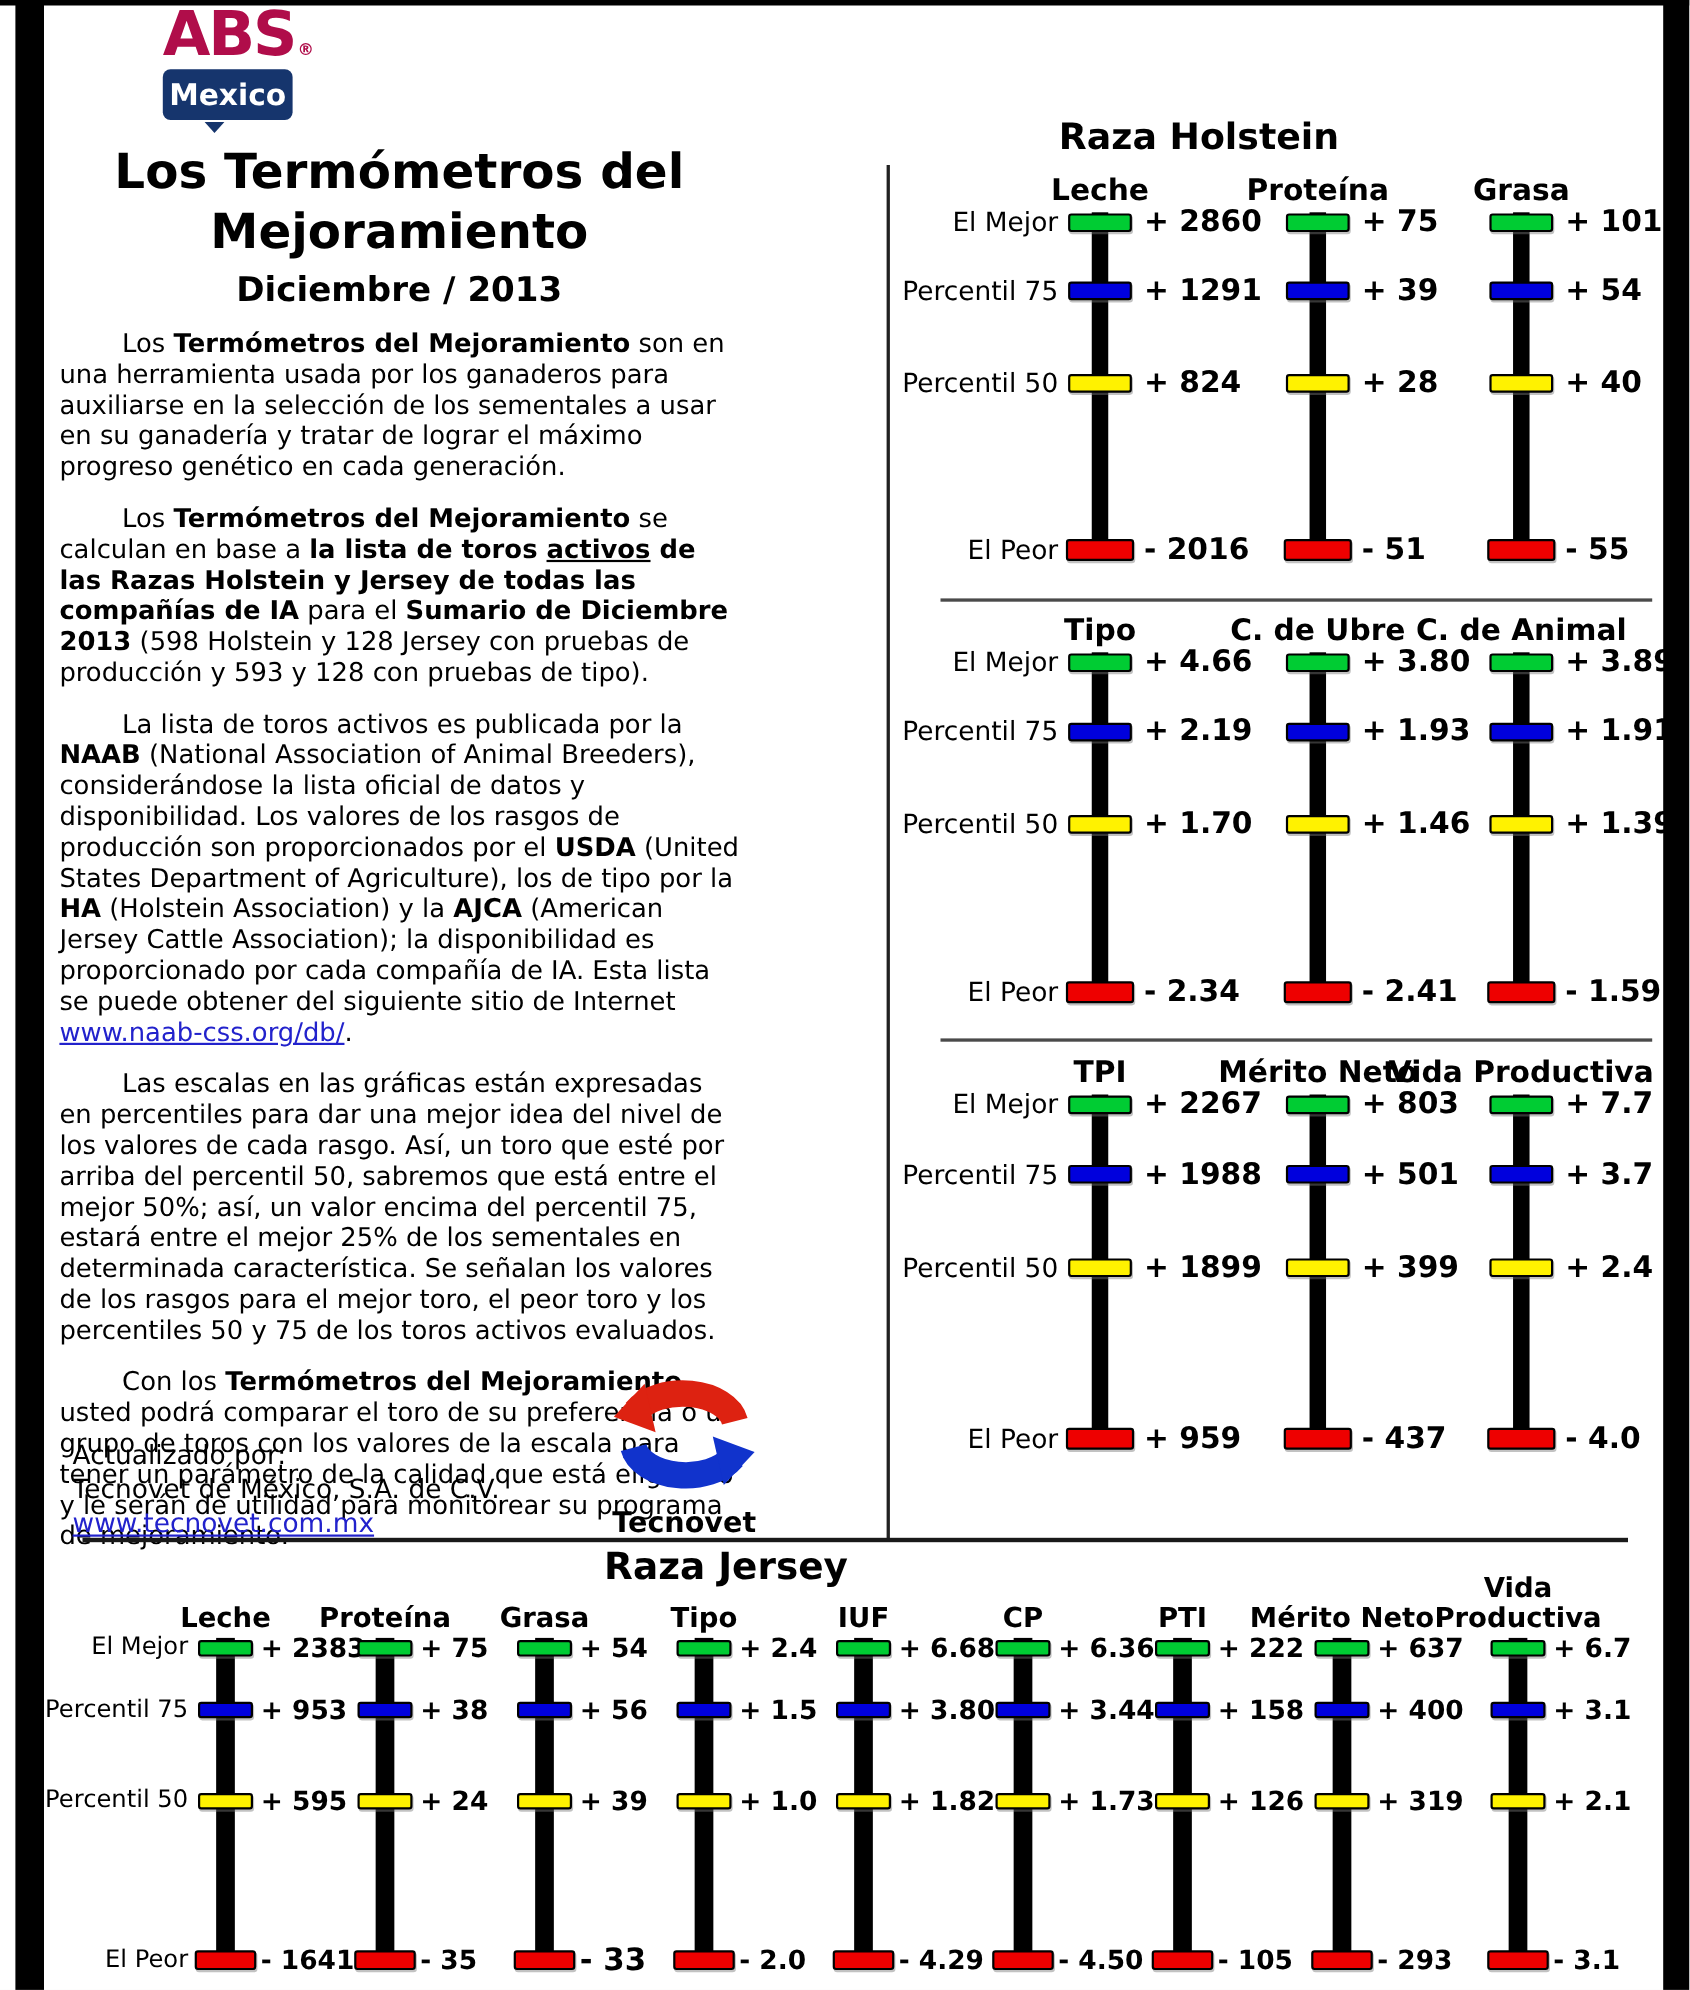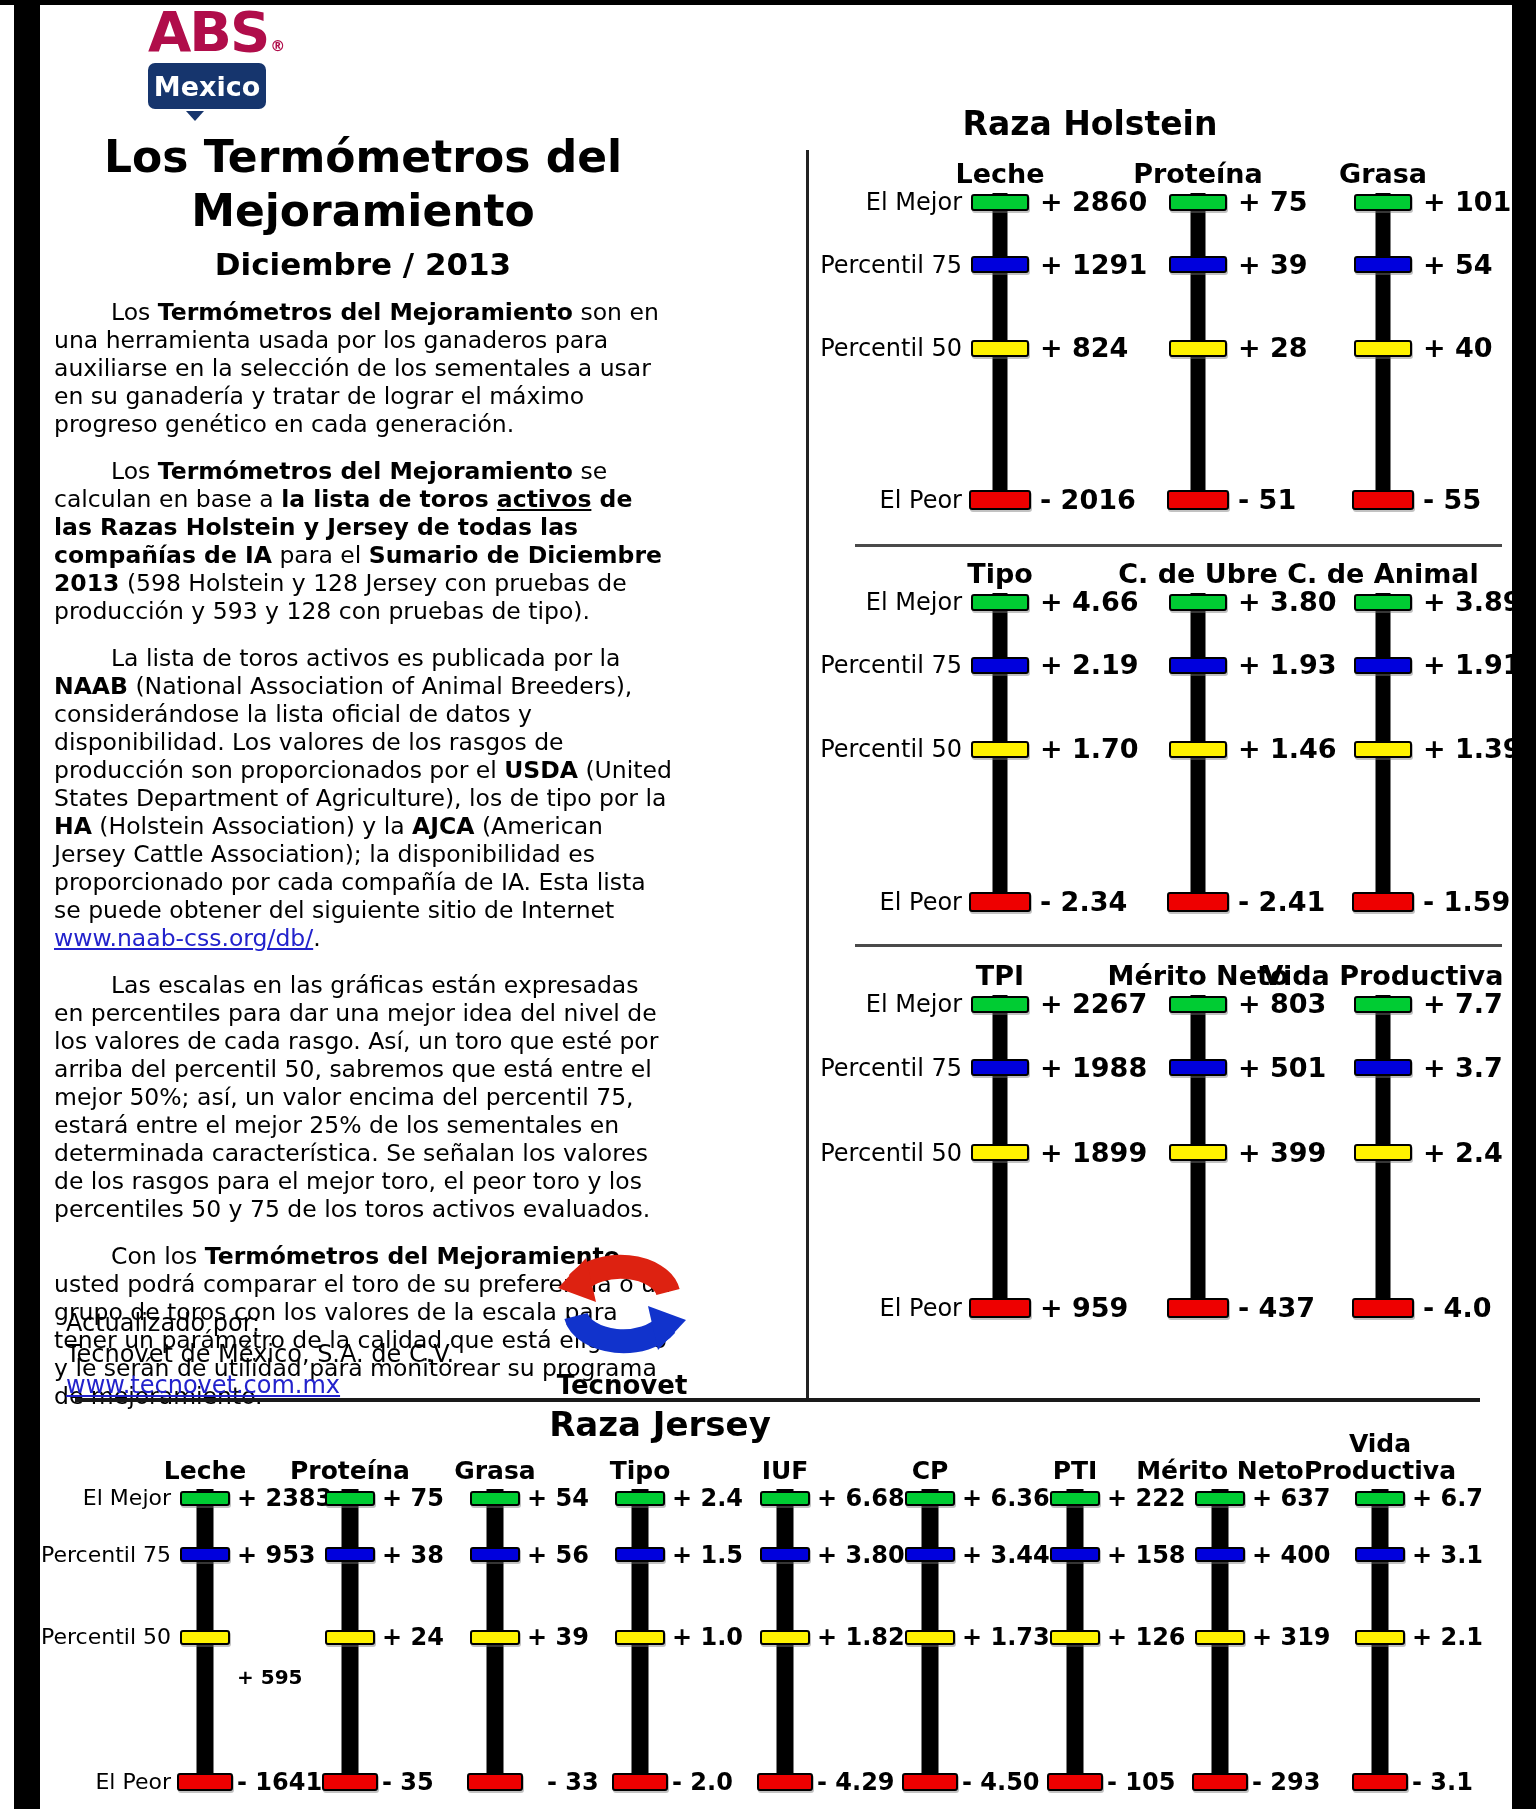--- a/index.html
+++ b/index.html
@@ -236,21 +236,21 @@
     <div class="thermo" style="left: 130px; top: 1498px; width: 150px; height: 284px;">
       <div class="t-head" style="font-size: 25px; bottom: calc(100% + 14px);">Leche</div>
       <div class="t-bar" style="width: 17px;"></div>
       <div class="t-marker" style="width: 50px; height: 15px; top: -7.5px; background: rgb(0, 204, 51);"></div>
       <div class="t-value" style="top: -16px; left: calc(50% + 32px); font-size: 24px;">+ 2383</div>
       <div class="t-rowlabel" style="top: -16px; right: calc(50% + 34px); font-size: 22px;">El Mejor</div>
       <div class="t-marker" style="width: 50px; height: 15px; top: 49.3px; background: rgb(0, 0, 221);"></div>
       <div class="t-value" style="top: 40.8px; left: calc(50% + 32px); font-size: 24px;">+ 953</div>
       <div class="t-rowlabel" style="top: 40.8px; right: calc(50% + 34px); font-size: 22px;">Percentil 75</div>
       <div class="t-marker" style="width: 50px; height: 15px; top: 131.66px; background: rgb(255, 242, 0);"></div>
-      <div class="t-value" style="top: 123.16px; left: calc(50% + 32px); font-size: 20px; margin-top: 40px;">+ 595</div>
+      <div class="t-value" style="top: 123.16px; left: calc(50% + 32px); font-size: 24px;">+ 595</div>
       <div class="t-rowlabel" style="top: 123.16px; right: calc(50% + 34px); font-size: 22px;">Percentil 50</div>
       <div class="t-marker" style="width: 56px; height: 18px; top: 275px; background: rgb(238, 0, 0);"></div>
       <div class="t-value" style="top: 268px; left: calc(50% + 32px); font-size: 24px;">- 1641</div>
       <div class="t-rowlabel" style="top: 268px; right: calc(50% + 34px); font-size: 22px;">El Peor</div>
     </div>
     <div class="thermo" style="left: 275px; top: 1498px; width: 150px; height: 284px;">
       <div class="t-head" style="font-size: 25px; bottom: calc(100% + 14px);">Proteína</div>
       <div class="t-bar" style="width: 17px;"></div>
       <div class="t-marker" style="width: 50px; height: 15px; top: -7.5px; background: rgb(0, 204, 51);"></div>
       <div class="t-value" style="top: -16px; left: calc(50% + 32px); font-size: 24px;">+ 75</div>
@@ -264,21 +264,21 @@
     <div class="thermo" style="left: 420px; top: 1498px; width: 150px; height: 284px;">
       <div class="t-head" style="font-size: 25px; bottom: calc(100% + 14px);">Grasa</div>
       <div class="t-bar" style="width: 17px;"></div>
       <div class="t-marker" style="width: 50px; height: 15px; top: -7.5px; background: rgb(0, 204, 51);"></div>
       <div class="t-value" style="top: -16px; left: calc(50% + 32px); font-size: 24px;">+ 54</div>
       <div class="t-marker" style="width: 50px; height: 15px; top: 49.3px; background: rgb(0, 0, 221);"></div>
       <div class="t-value" style="top: 40.8px; left: calc(50% + 32px); font-size: 24px;">+ 56</div>
       <div class="t-marker" style="width: 50px; height: 15px; top: 131.66px; background: rgb(255, 242, 0);"></div>
       <div class="t-value" style="top: 123.16px; left: calc(50% + 32px); font-size: 24px;">+ 39</div>
       <div class="t-marker" style="width: 56px; height: 18px; top: 275px; background: rgb(238, 0, 0);"></div>
-      <div class="t-value" style="top: 268px; left: calc(50% + 32px); font-size: 24px; margin-left: 20px;">- 33</div>
+      <div class="t-value" style="top: 268px; left: calc(50% + 32px); font-size: 28px;">- 33</div>
     </div>
     <div class="thermo" style="left: 565px; top: 1498px; width: 150px; height: 284px;">
       <div class="t-head" style="font-size: 25px; bottom: calc(100% + 14px);">Tipo</div>
       <div class="t-bar" style="width: 17px;"></div>
       <div class="t-marker" style="width: 50px; height: 15px; top: -7.5px; background: rgb(0, 204, 51);"></div>
       <div class="t-value" style="top: -16px; left: calc(50% + 32px); font-size: 24px;">+ 2.4</div>
       <div class="t-marker" style="width: 50px; height: 15px; top: 49.3px; background: rgb(0, 0, 221);"></div>
       <div class="t-value" style="top: 40.8px; left: calc(50% + 32px); font-size: 24px;">+ 1.5</div>
       <div class="t-marker" style="width: 50px; height: 15px; top: 131.66px; background: rgb(255, 242, 0);"></div>
       <div class="t-value" style="top: 123.16px; left: calc(50% + 32px); font-size: 24px;">+ 1.0</div>

